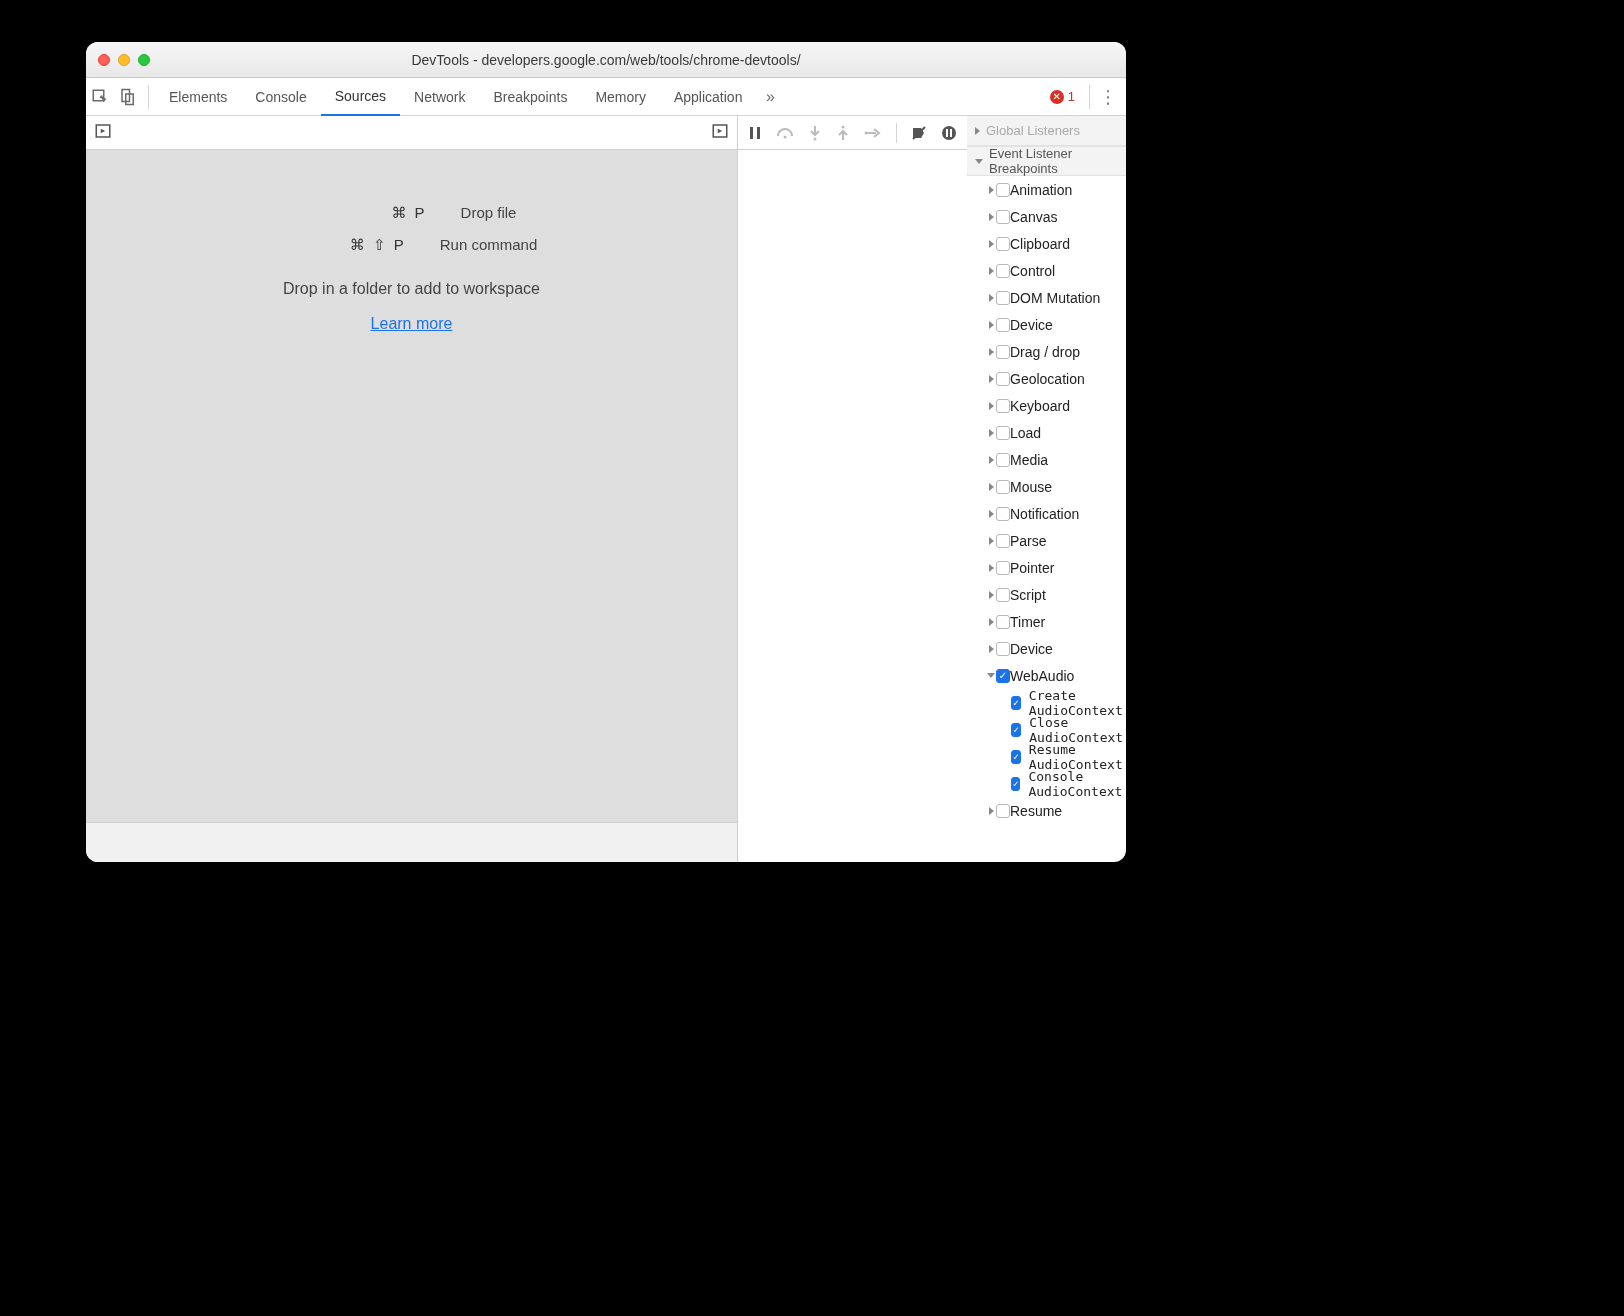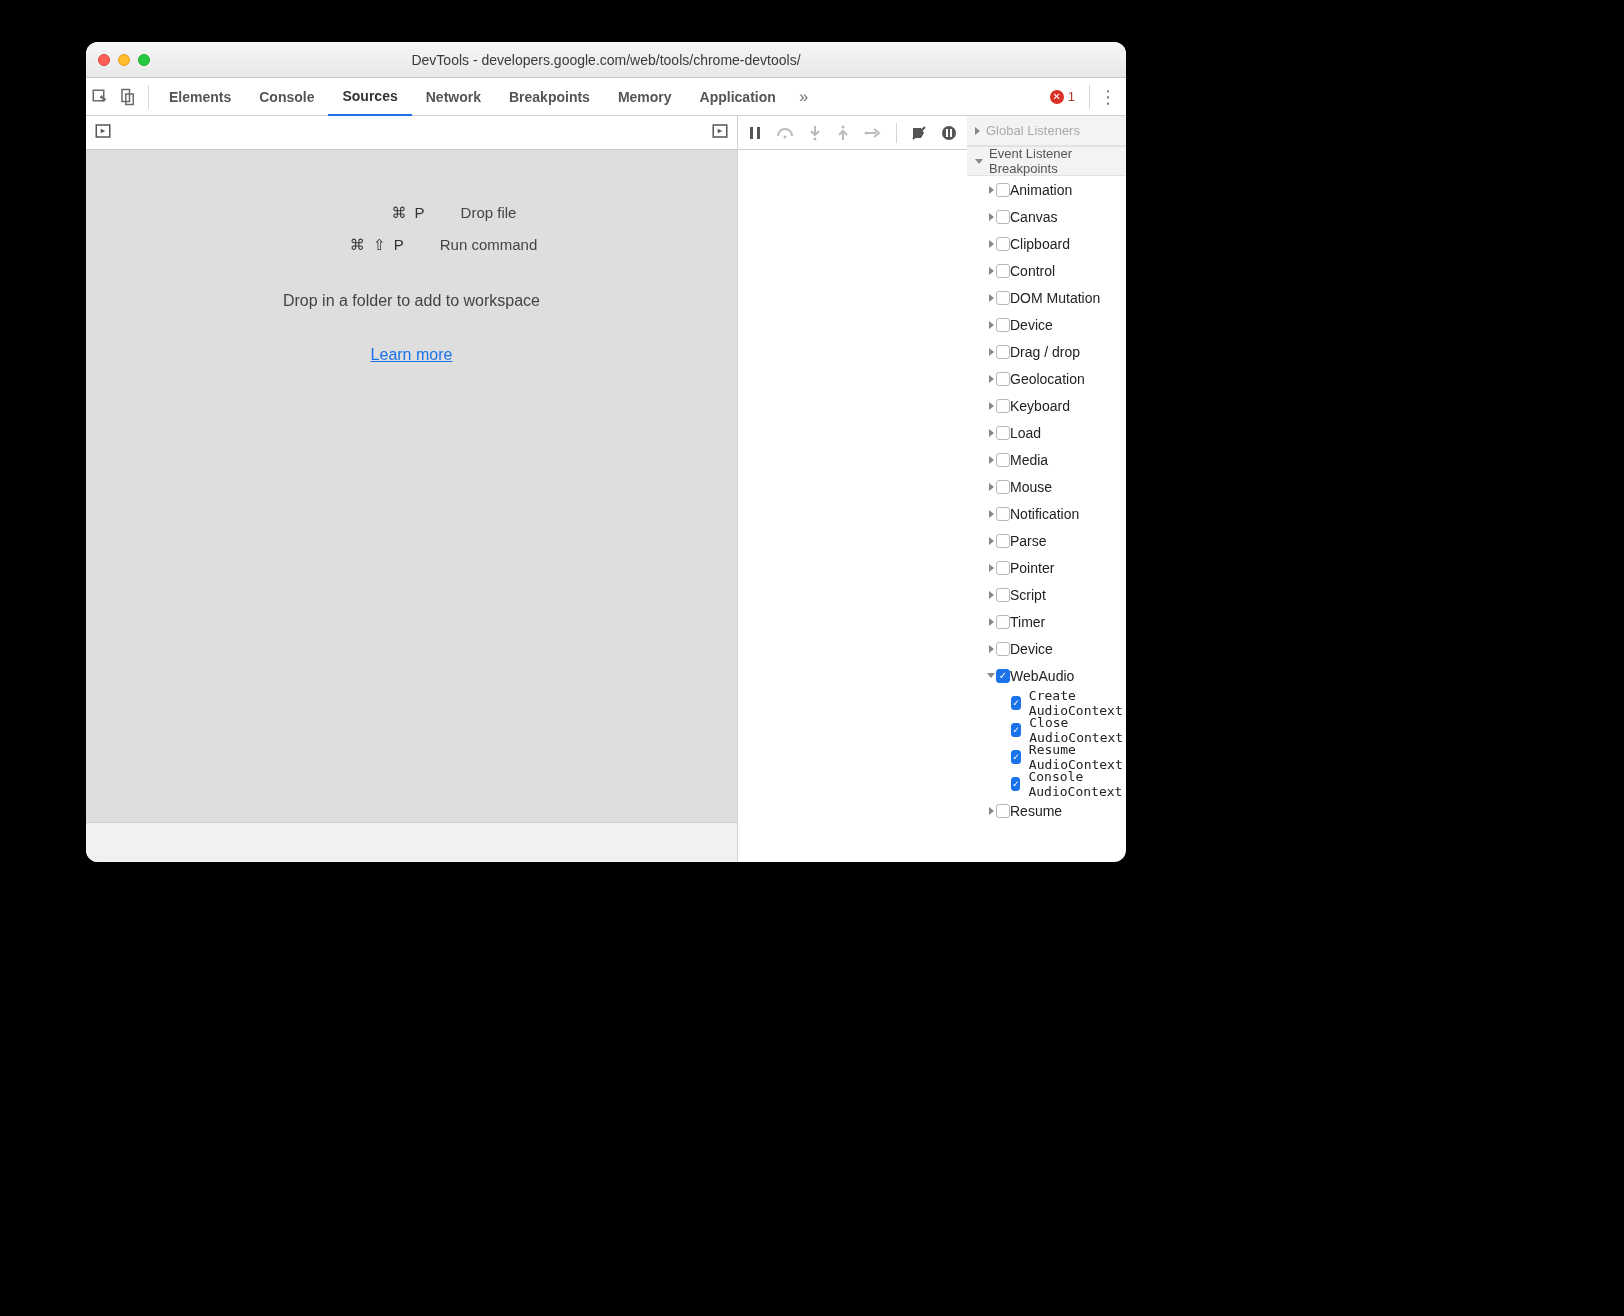--- a/index.html
+++ b/index.html
@@ -57,21 +57,20 @@
     width: 28px; height: 38px;
     display:flex; align-items:center; justify-content:center;
     color:#6b6b6b;
   }
   .tabbar .divider { width:1px; height:24px; background:#d5d5d5; margin:0 6px; }
   .tabbar .tab {
     padding: 0 14px;
     height: 38px;
     display:flex; align-items:center;
     cursor:pointer;
-    font-weight:bold;
   }
   .tabbar .tab.active {
     color:#333;
     border-bottom:2px solid #1a73e8;
   }
   .tabbar .spacer { flex:1; }
   .tabbar .err {
     display:flex; align-items:center; gap:4px;
     margin-right:8px; color:#b63831; font-size:13px;
   }
@@ -106,22 +105,22 @@
     flex:1;
     background:#dedede;
     display:flex;
     flex-direction:column;
     align-items:center;
     padding-top:54px;
     color:#444;
   }
   .shortcut-row { display:flex; gap:34px; margin-bottom:14px; font-size:15px;}
   .shortcut-row .keys { width:120px; text-align:right; color:#333; letter-spacing:2px;}
-  .drop-text { margin-top:24px; font-size:16px; color:#444;}
-  .learn { margin-top:36px; color:#1a73e8; text-decoration:underline; font-size:16px; cursor:pointer;text-align:right;}
+  .drop-text { margin-top:12px; font-size:16px; color:#444;}
+  .learn { margin-top:17px; color:#1a73e8; text-decoration:underline; font-size:16px; cursor:pointer;text-align:right;}
   .left-footer { height:40px; background:#f1f1f1; border-top:1px solid #d0d0d0;}
   .right {
     width:388px;
     display:flex;
     flex-direction:row;
     min-height:0;
   }
   .dbg-toolbar {
     height:34px;
     border-bottom:1px solid #d0d0d0;

